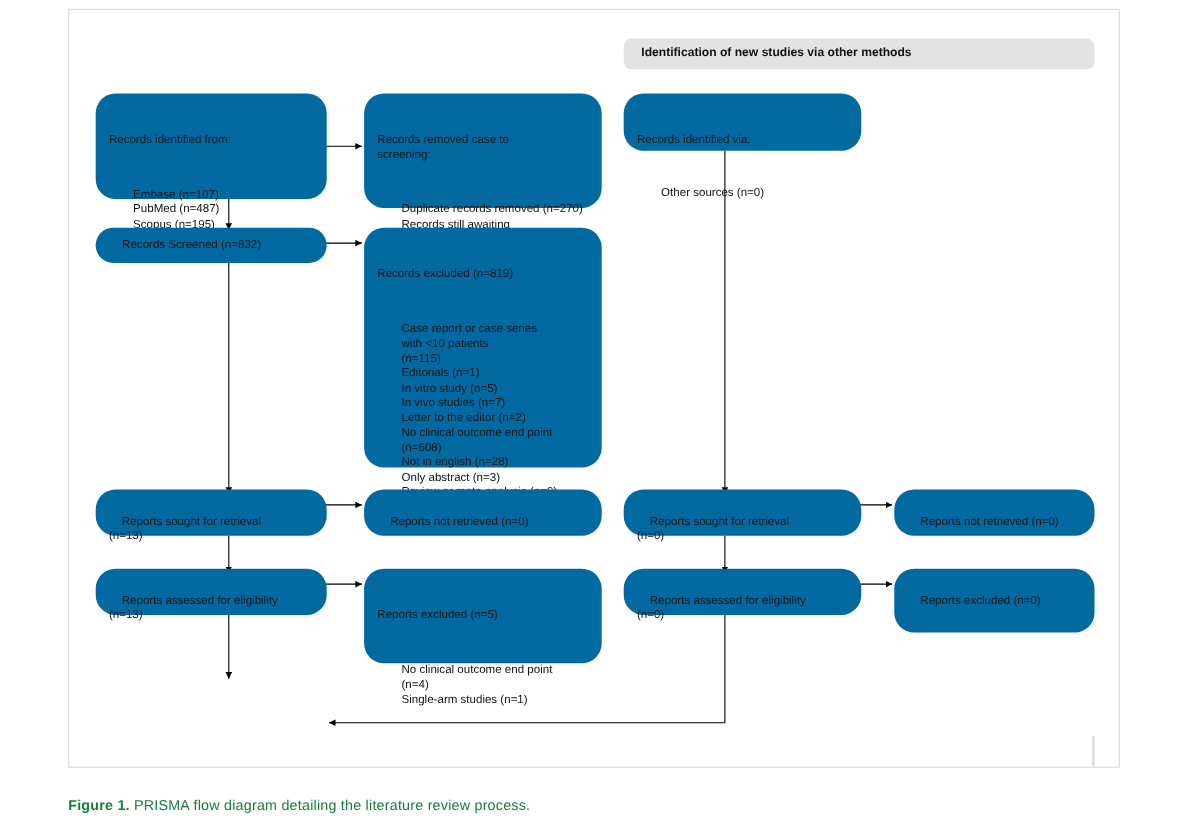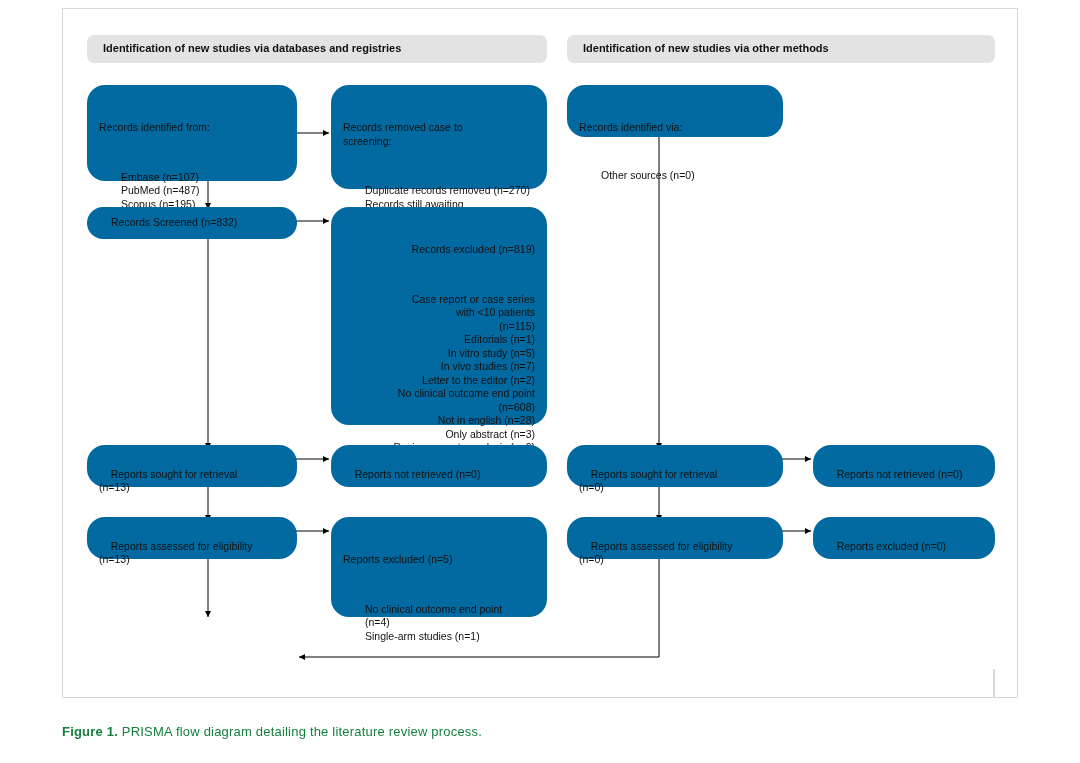--- a/index.html
+++ b/index.html
@@ -108,21 +108,20 @@
 
     <line x1="716" y1="450" x2="748" y2="450" stroke="#000" stroke-width="1" marker-end="url(#arrow)"></line>
 
     <line x1="596" y1="478" x2="596" y2="512" stroke="#000" stroke-width="1" marker-end="url(#arrow)"></line>
 
     <line x1="716" y1="522" x2="748" y2="522" stroke="#000" stroke-width="1" marker-end="url(#arrow)"></line>
 
     <polyline points="596,550 596,648 236,648" fill="none" stroke="#000" stroke-width="1" marker-end="url(#arrow)"></polyline>
   </svg>
 
-  <div class="box header-box" style="left:24px; top:26px; width:460px; height:28px;">Identification of new studies via databases and registries</div>
   <div class="box header-box" style="left:504px; top:26px; width:428px; height:28px;">Identification of new studies via other methods</div>
 
   <div class="box" style="left:24px; top:76px; width:210px; height:96px;">
     <span class="tight">Records identified from:</span>
     <span class="indent" style="margin-top:9px;">Embase (n=107)
 PubMed (n=487)
 Scopus (n=195)
 Web of Science (n=313)</span>
   </div>
 
@@ -131,21 +130,21 @@
 screening:</span>
     <span class="indent" style="margin-top:9px;">Duplicate records removed (n=270)
 Records still awaiting
 screening (n=0)</span>
   </div>
 
   <div class="box" style="left:24px; top:198px; width:210px; height:32px; display:flex; align-items:center;padding-left:24px;">
     <span>Records Screened (n=832)</span>
   </div>
 
-  <div class="box" style="left:268px; top:198px; width:216px; height:218px;text-align:right;">
+  <div class="box" style="left:268px; top:198px; width:216px; height:218px;">
     <span class="tight">Records excluded (n=819)</span>
     <span class="indent" style="margin-top:9px;">Case report or case series
 with &lt;10 patients
 (n=115)
 Editorials (n=1)
 In vitro study (n=5)
 In vivo studies (n=7)
 Letter to the editor (n=2)
 No clinical outcome end point
 (n=608)
@@ -163,21 +162,21 @@
 
   <div class="box" style="left:268px; top:436px; width:216px; height:42px;">
     <span>Reports not retrieved (n=0)</span>
   </div>
 
   <div class="box" style="left:24px; top:508px; width:210px; height:42px;">
     <span>Reports assessed for eligibility
 (n=13)</span>
   </div>
 
-  <div class="box" style="left:268px; top:508px; width:216px; height:100px;">
+  <div class="box" style="left:268px; top:508px; width:216px; height:86px;">
     <span class="tight">Reports excluded (n=5)</span>
     <span class="indent" style="margin-top:9px;">No clinical outcome end point
 (n=4)
 Single-arm studies (n=1)</span>
   </div>
 
 
   <div class="box" style="left:504px; top:76px; width:216px; height:52px;">
     <span class="tight">Records identified via:</span>
     <span class="indent" style="margin-top:7px;">Other sources (n=0)</span>
@@ -190,21 +189,21 @@
 
   <div class="box" style="left:750px; top:436px; width:182px; height:42px;">
     <span>Reports not retrieved (n=0)</span>
   </div>
 
   <div class="box" style="left:504px; top:508px; width:216px; height:42px;">
     <span>Reports assessed for eligibility
 (n=0)</span>
   </div>
 
-  <div class="box" style="left:750px; top:508px; width:182px; height:42px;">
+  <div class="box" style="left:750px; top:508px; width:182px; height:58px;">
     <span>Reports excluded (n=0)</span>
   </div>
 
   <div class="tail" style="left:930px; top:660px; width:2px; height:28px;"></div>
 </div>
 
 <div class="caption">
   <b>Figure 1.</b><span> PRISMA flow diagram detailing the literature review process.</span>
 </div>
 

